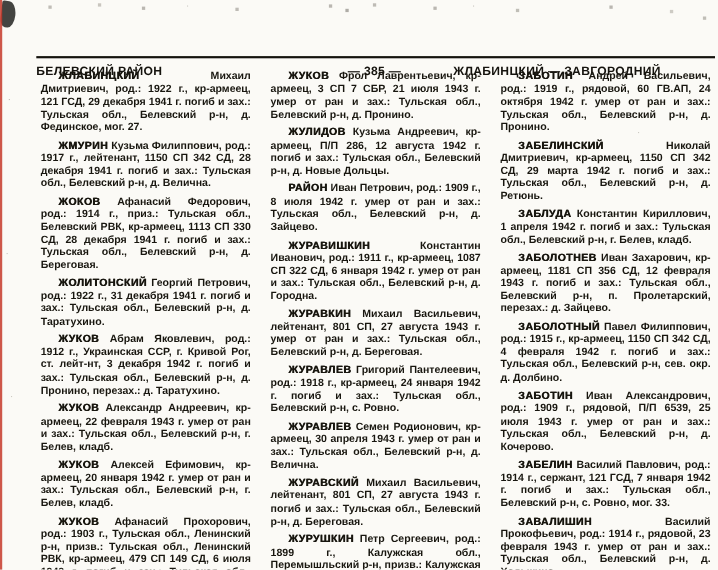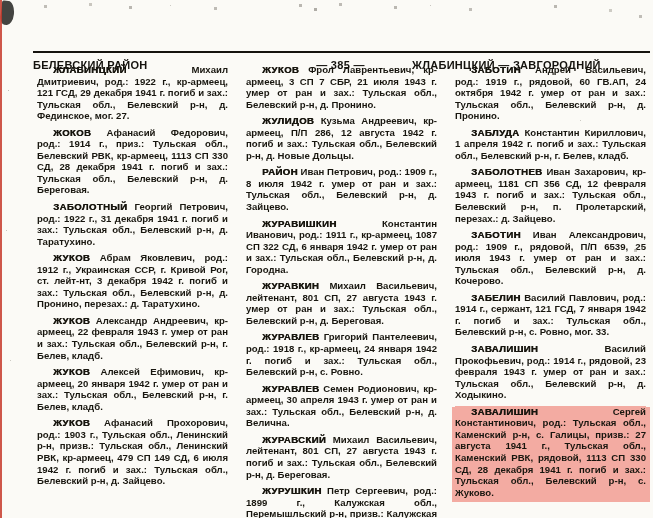--- a/index.html
+++ b/index.html
@@ -72,41 +72,44 @@
   <div class="header">
     <span class="h-left">БЕЛЕВСКИЙ РАЙОН</span>
     <span class="h-center">— 385 —</span>
     <span class="h-right">ЖЛАБИНЦКИЙ — ЗАВГОРОДНИЙ</span>
   </div>
   <div class="header-rule"></div>
 
   <div class="columns">
     <div class="col">
         <p class="entry"><span class="surname">ЖЛАБИНЦКИЙ</span> Михаил Дмитриевич, род.: 1922 г., кр-армеец, 121 ГСД, 29 декабря 1941 г. погиб и зах.: Тульская обл., Белевский р-н, д. Фединское, мог. 27.</p>
+        <p class="entry"><span class="surname">ЖМУРИН</span> Кузьма Филиппович, род.: 1917 г., лейтенант, 1150 СП 342 СД, 28 декабря 1941 г. погиб и зах.: Тульская обл., Белевский р-н, д. Велична.</p>
         <p class="entry"><span class="surname">ЖОКОВ</span> Афанасий Федорович, род.: 1914 г., приз.: Тульская обл., Белевский РВК, кр-армеец, 1113 СП 330 СД, 28 декабря 1941 г. погиб и зах.: Тульская обл., Белевский р-н, д. Береговая.</p>
-        <p class="entry"><span class="surname">ЗАБОЛОТНЫЙ</span> Георгий Петрович, род.: 1922 г., 31 декабря 1941 г. погиб и зах.: Тульская обл., Белевский р-н, д. Таратухино.</p>
+        <p class="entry"><span class="surname">ЖОЛИТОНСКИЙ</span> Георгий Петрович, род.: 1922 г., 31 декабря 1941 г. погиб и зах.: Тульская обл., Белевский р-н, д. Таратухино.</p>
         <p class="entry"><span class="surname">ЖУКОВ</span> Абрам Яковлевич, род.: 1912 г., Украинская ССР, г. Кривой Рог, ст. лейт-нт, 3 декабря 1942 г. погиб и зах.: Тульская обл., Белевский р-н, д. Пронино, перезах.: д. Таратухино.</p>
         <p class="entry"><span class="surname">ЖУКОВ</span> Александр Андреевич, кр-армеец, 22 февраля 1943 г. умер от ран и зах.: Тульская обл., Белевский р-н, г. Белев, кладб.</p>
         <p class="entry"><span class="surname">ЖУКОВ</span> Алексей Ефимович, кр-армеец, 20 января 1942 г. умер от ран и зах.: Тульская обл., Белевский р-н, г. Белев, кладб.</p>
         <p class="entry"><span class="surname">ЖУКОВ</span> Афанасий Прохорович, род.: 1903 г., Тульская обл., Ленинский р-н, призв.: Тульская обл., Ленинский РВК, кр-армеец, 479 СП 149 СД, 6 июля 1942 г. погиб и зах.: Тульская обл., Белевский р-н, д. Зайцево.</p>
       </div>
     <div class="col">
         <p class="entry"><span class="surname">ЖУКОВ</span> Фрол Лаврентьевич, кр-армеец, 3 СП 7 СБР, 21 июля 1943 г. умер от ран и зах.: Тульская обл., Белевский р-н, д. Пронино.</p>
         <p class="entry"><span class="surname">ЖУЛИДОВ</span> Кузьма Андреевич, кр-армеец, П/П 286, 12 августа 1942 г. погиб и зах.: Тульская обл., Белевский р-н, д. Новые Дольцы.</p>
         <p class="entry"><span class="surname">РАЙОН</span> Иван Петрович, род.: 1909 г., 8 июля 1942 г. умер от ран и зах.: Тульская обл., Белевский р-н, д. Зайцево.</p>
         <p class="entry"><span class="surname">ЖУРАВИШКИН</span> Константин Иванович, род.: 1911 г., кр-армеец, 1087 СП 322 СД, 6 января 1942 г. умер от ран и зах.: Тульская обл., Белевский р-н, д. Городна.</p>
         <p class="entry"><span class="surname">ЖУРАВКИН</span> Михаил Васильевич, лейтенант, 801 СП, 27 августа 1943 г. умер от ран и зах.: Тульская обл., Белевский р-н, д. Береговая.</p>
         <p class="entry"><span class="surname">ЖУРАВЛЕВ</span> Григорий Пантелеевич, род.: 1918 г., кр-армеец, 24 января 1942 г. погиб и зах.: Тульская обл., Белевский р-н, с. Ровно.</p>
         <p class="entry"><span class="surname">ЖУРАВЛЕВ</span> Семен Родионович, кр-армеец, 30 апреля 1943 г. умер от ран и зах.: Тульская обл., Белевский р-н, д. Велична.</p>
         <p class="entry"><span class="surname">ЖУРАВСКИЙ</span> Михаил Васильевич, лейтенант, 801 СП, 27 августа 1943 г. погиб и зах.: Тульская обл., Белевский р-н, д. Береговая.</p>
         <p class="entry"><span class="surname">ЖУРУШКИН</span> Петр Сергеевич, род.: 1899 г., Калужская обл., Перемышльский р-н, призв.: Калужская обл., Перемышльский РВК, кр-армеец, 1185 СП 356 СД, 19 июля 1942 г. погиб и зах.: Тульская обл., Белевский р-н, д. Кочерово.</p>
       </div>
     <div class="col">
         <p class="entry"><span class="surname">ЗАБОТИН</span> Андрей Васильевич, род.: 1919 г., рядовой, 60 ГВ.АП, 24 октября 1942 г. умер от ран и зах.: Тульская обл., Белевский р-н, д. Пронино.</p>
+        <p class="entry"><span class="surname">ЗАБЕЛИНСКИЙ</span> Николай Дмитриевич, кр-армеец, 1150 СП 342 СД, 29 марта 1942 г. погиб и зах.: Тульская обл., Белевский р-н, д. Ретюнь.</p>
         <p class="entry"><span class="surname">ЗАБЛУДА</span> Константин Кириллович, 1 апреля 1942 г. погиб и зах.: Тульская обл., Белевский р-н, г. Белев, кладб.</p>
         <p class="entry"><span class="surname">ЗАБОЛОТНЕВ</span> Иван Захарович, кр-армеец, 1181 СП 356 СД, 12 февраля 1943 г. погиб и зах.: Тульская обл., Белевский р-н, п. Пролетарский, перезах.: д. Зайцево.</p>
+        <p class="entry"><span class="surname">ЗАБОЛОТНЫЙ</span> Павел Филиппович, род.: 1915 г., кр-армеец, 1150 СП 342 СД, 4 февраля 1942 г. погиб и зах.: Тульская обл., Белевский р-н, сев. окр. д. Долбино.</p>
         <p class="entry"><span class="surname">ЗАБОТИН</span> Иван Александрович, род.: 1909 г., рядовой, П/П 6539, 25 июля 1943 г. умер от ран и зах.: Тульская обл., Белевский р-н, д. Кочерово.</p>
         <p class="entry"><span class="surname">ЗАБЕЛИН</span> Василий Павлович, род.: 1914 г., сержант, 121 ГСД, 7 января 1942 г. погиб и зах.: Тульская обл., Белевский р-н, с. Ровно, мог. 33.</p>
         <p class="entry"><span class="surname">ЗАВАЛИШИН</span> Василий Прокофьевич, род.: 1914 г., рядовой, 23 февраля 1943 г. умер от ран и зах.: Тульская обл., Белевский р-н, д. Ходыкино.</p>
         <p class="entry hl"><span class="surname">ЗАВАЛИШИН</span> Сергей Константинович, род.: Тульская обл., Каменский р-н, с. Галицы, призв.: 27 августа 1941 г., Тульская обл., Каменский РВК, рядовой, 1113 СП 330 СД, 28 декабря 1941 г. погиб и зах.: Тульская обл., Белевский р-н, с. Жуково.</p>
       </div>
   </div>
 </div>
 
 </body></html>

